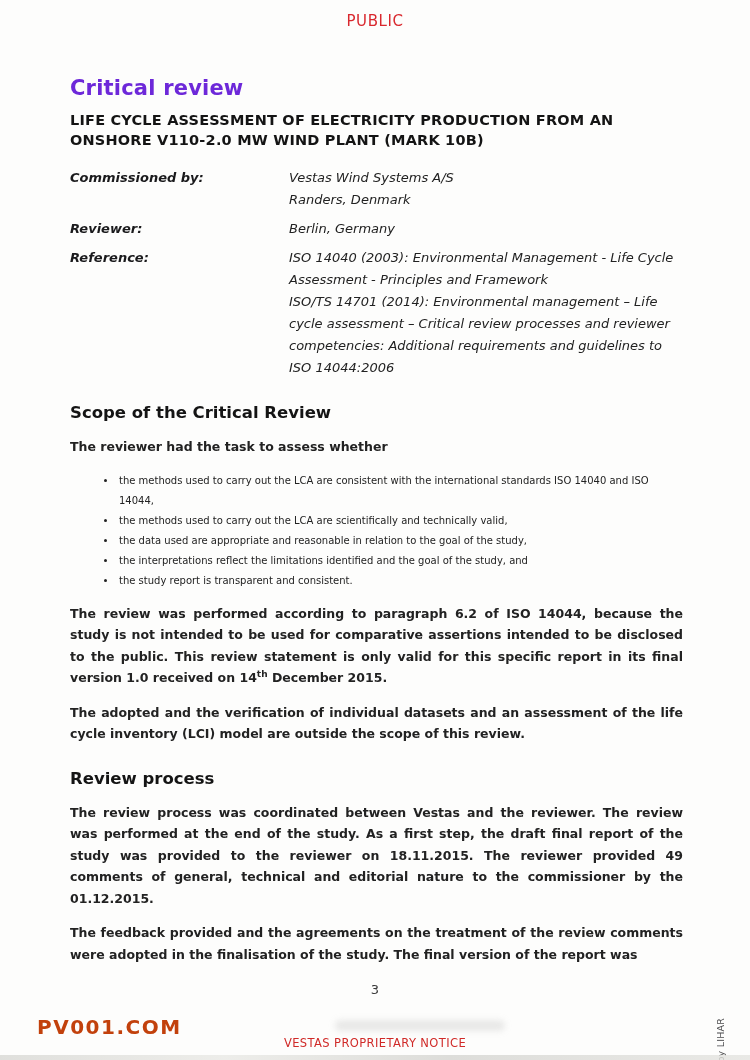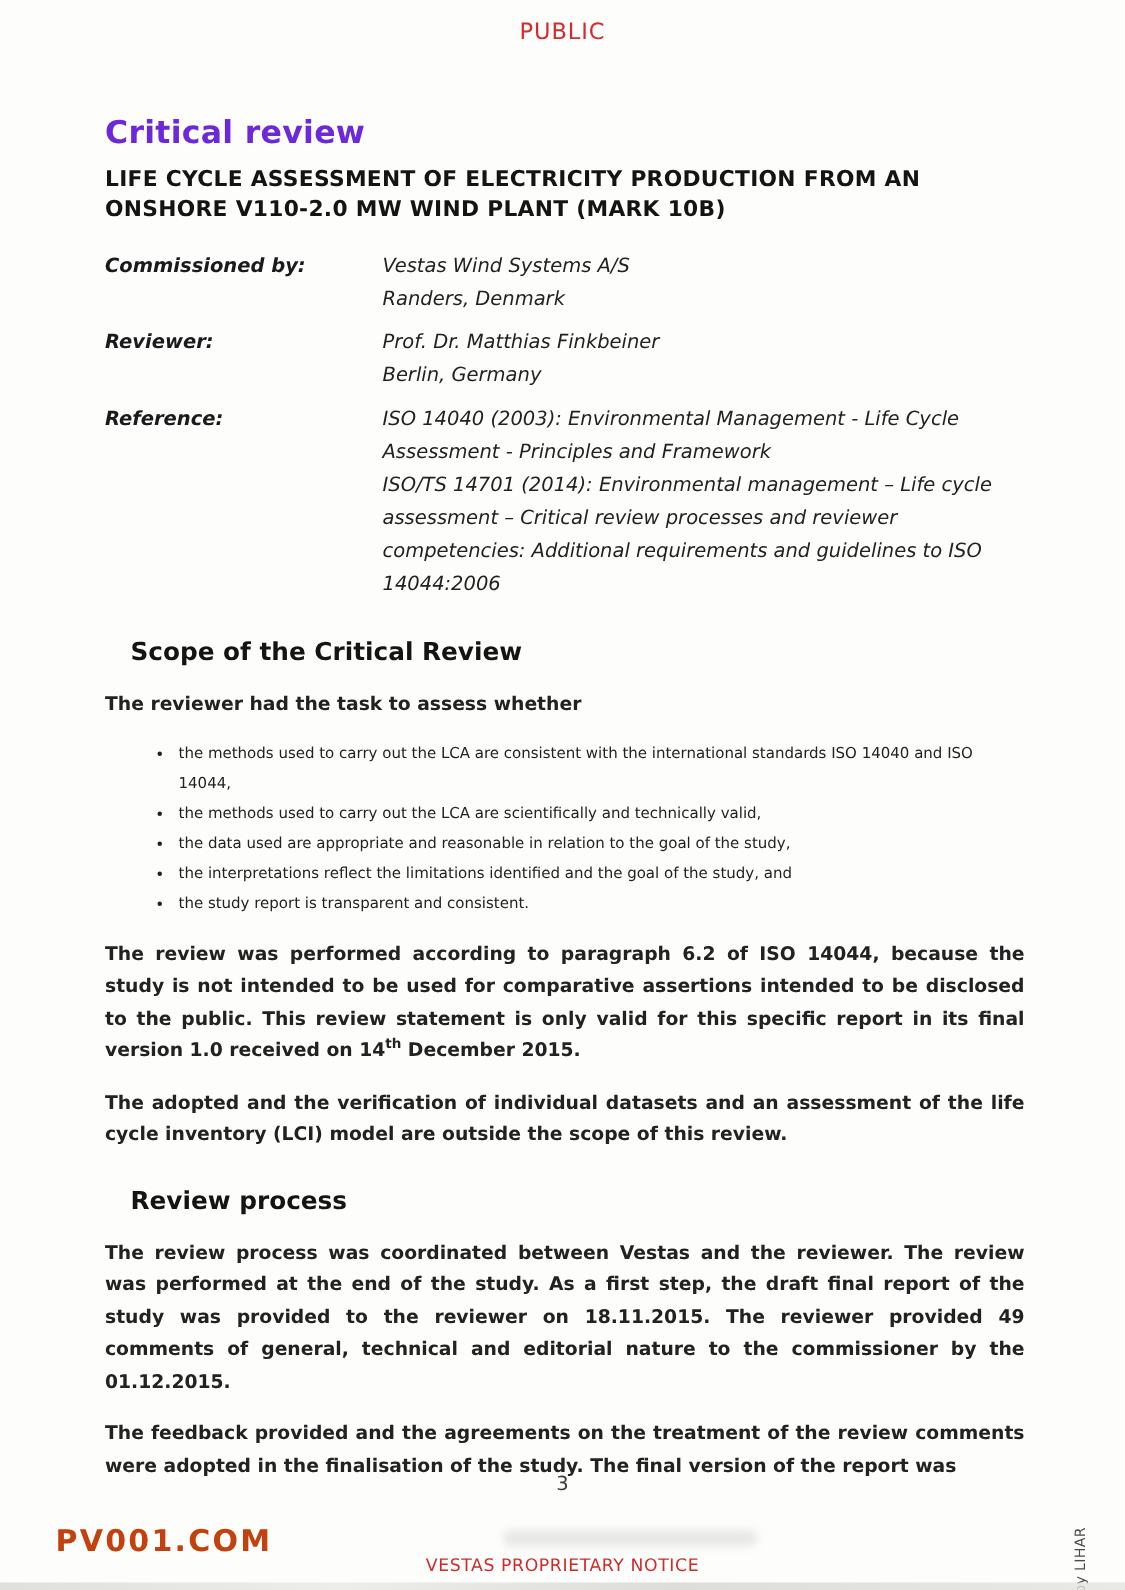--- a/index.html
+++ b/index.html
@@ -15,27 +15,27 @@
   }
   .content { position:absolute; left:70px; top:76px; width:613px; }
   .doc-title {
     font-size:21px; font-weight:bold; color:#6d28d9;
     margin:0 0 10px 0; letter-spacing:0.2px;
   }
   .doc-subtitle {
     font-size:14.5px; font-weight:bold; line-height:20px;
     margin:0 0 17px 0; letter-spacing:0.2px; color:#141414;
   }
-  .meta-row { display:flex; margin-bottom:7px; }
+  .meta-row { display:flex; margin-bottom:7px;gap:34px; }
   .meta-label {
     flex:0 0 185px; width:185px; font-weight:bold; font-style:italic;
     font-size:13px; line-height:22px; color:#1a1a1c;
   }
   .meta-value { font-style:italic; font-size:13px; line-height:22px; color:#222; }
-  .section-heading { font-size:16.5px; font-weight:bold; margin:24px 0 14px 17px; color:#141414; }
+  .section-heading { font-size:16.5px; font-weight:bold; margin:24px 0 14px 0; color:#141414; }
   .body-para {
     font-size:12.5px; line-height:21.5px; margin:0 0 13px 0;
     text-align:justify; color:#222;font-weight:bold;
   }
   .body-para.left { text-align:left; }
   ul.bullets { margin:0 0 12px 0; padding-left:47px; }
   ul.bullets li { font-size:10px; line-height:20px; padding-left:2px; color:#222; }
   sup.ord { font-size:9px; line-height:0; }
   .page-number {
     position:absolute; top:982px; left:0; width:100%;
@@ -78,21 +78,20 @@
     <div class="meta-label">Commissioned by:</div>
     <div class="meta-value">
       <div class="meta-line">Vestas Wind Systems A/S</div>
       <div class="meta-line">Randers, Denmark</div>
     </div>
   </div>
 
   <div class="meta-row">
     <div class="meta-label">Reviewer:</div>
     <div class="meta-value">
-      <div class="meta-line">Prof. Dr. Matthias Finkbeiner</div>
       <div class="meta-line">Berlin, Germany</div>
     </div>
   </div>
 
   <div class="meta-row">
     <div class="meta-label">Reference:</div>
     <div class="meta-value">
       <div class="meta-line">ISO 14040 (2003): Environmental Management - Life Cycle Assessment - Principles and Framework</div>
       <div class="meta-line">ISO/TS 14701 (2014): Environmental management – Life cycle assessment – Critical review processes and reviewer competencies: Additional requirements and guidelines to ISO 14044:2006</div>
     </div>

